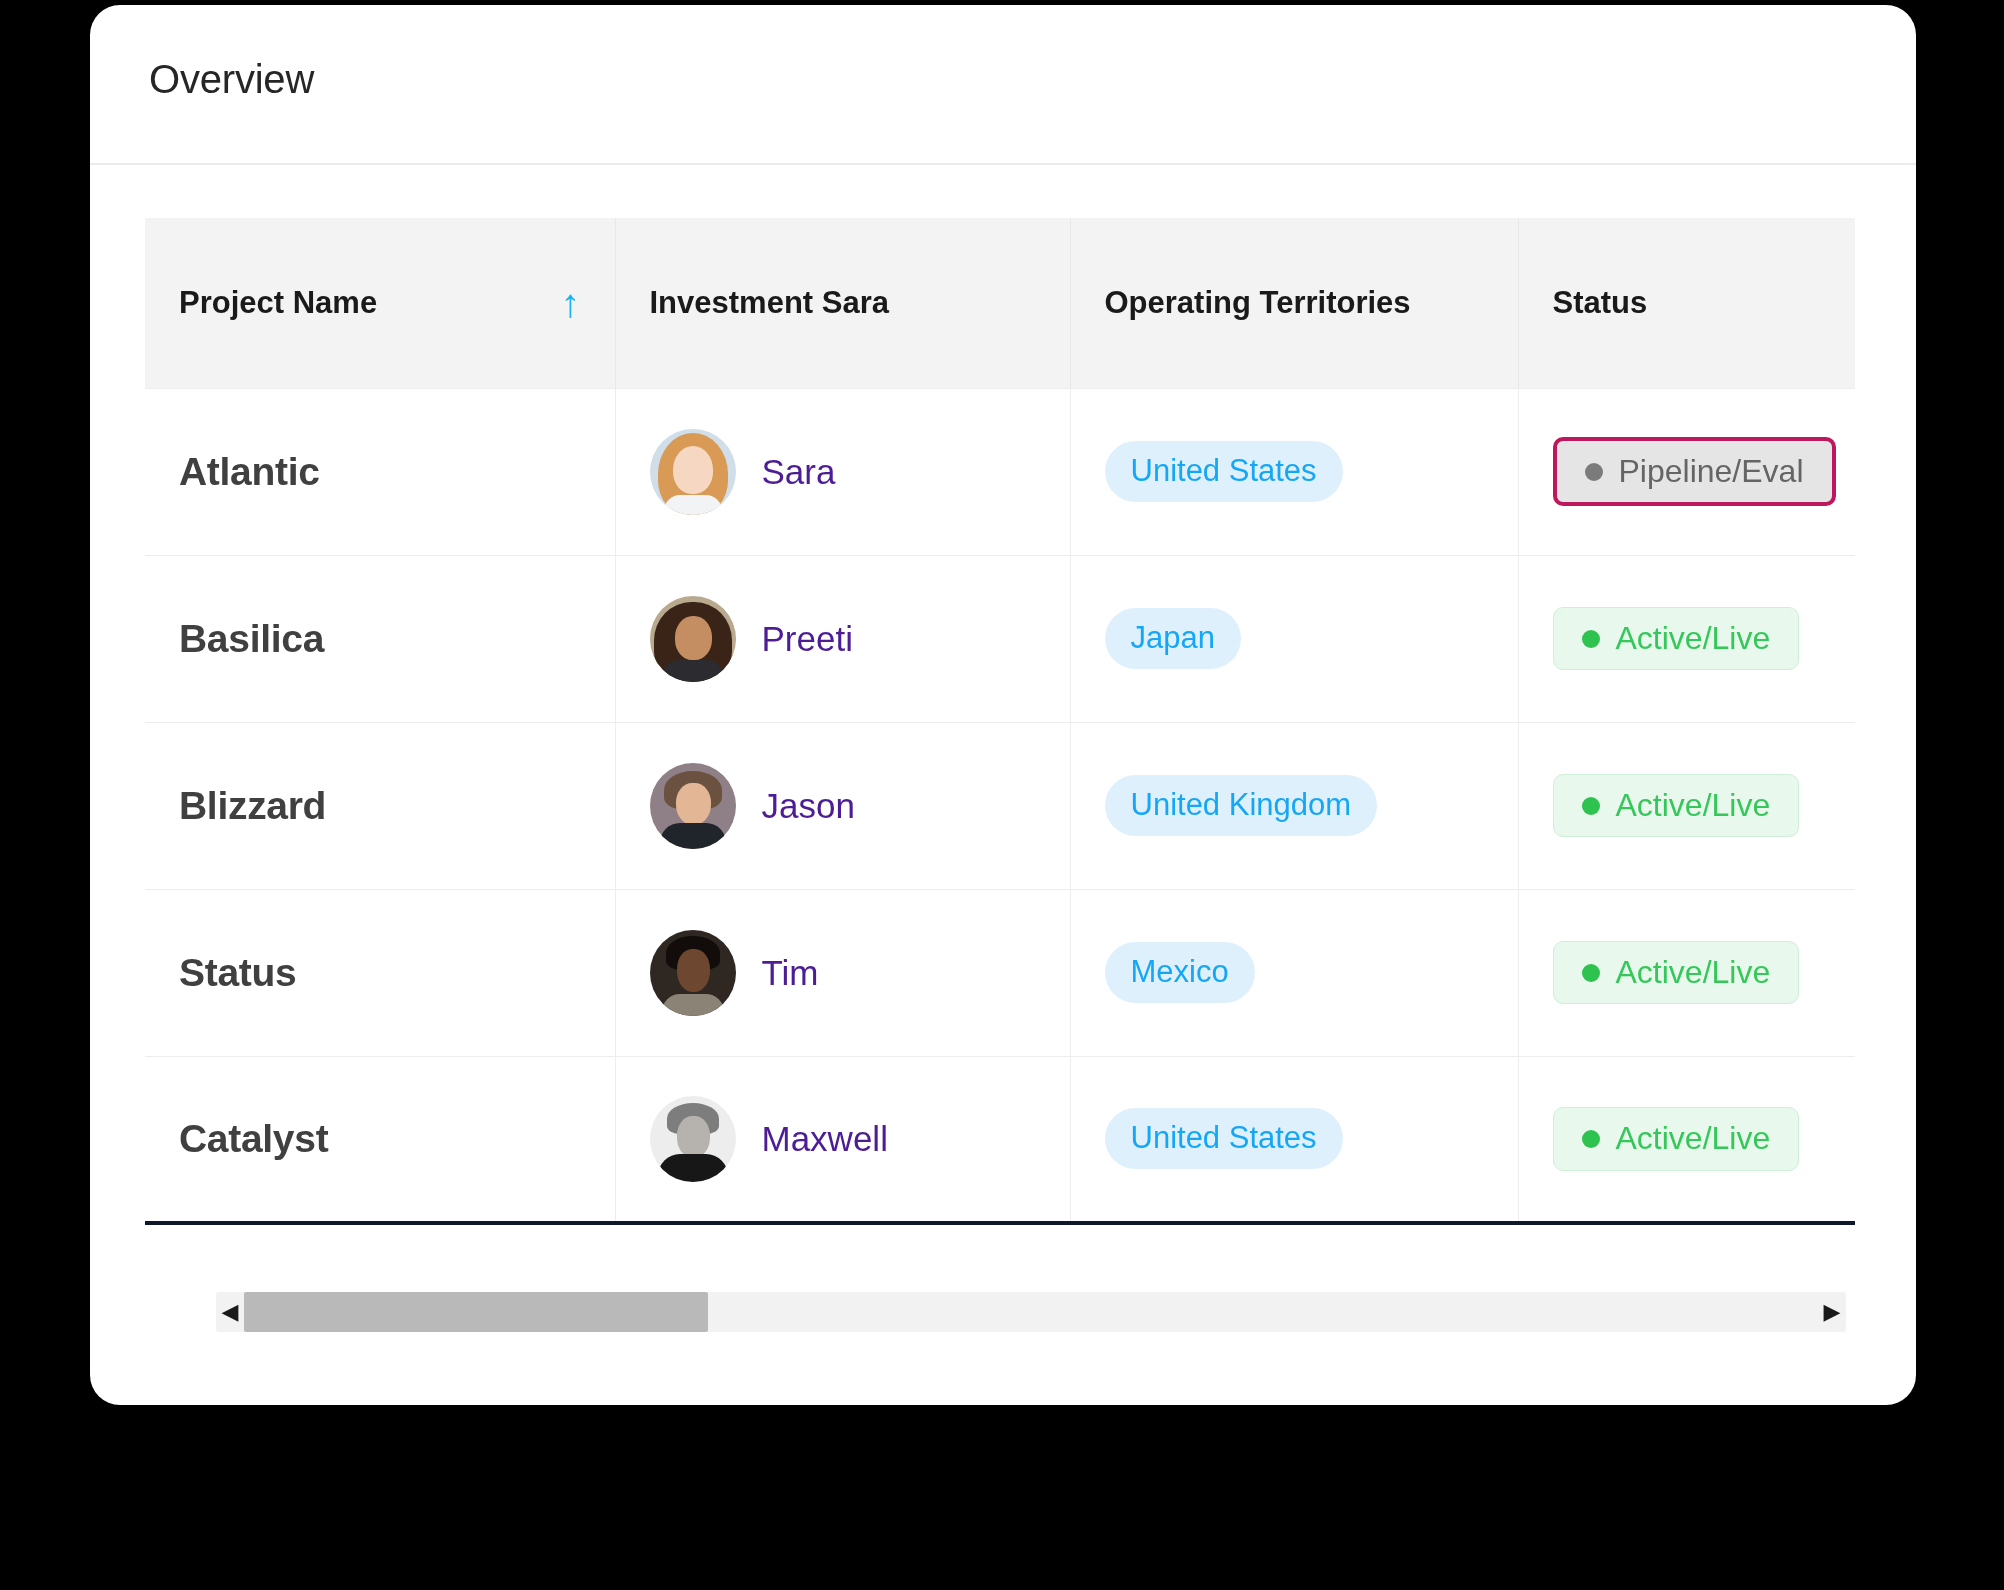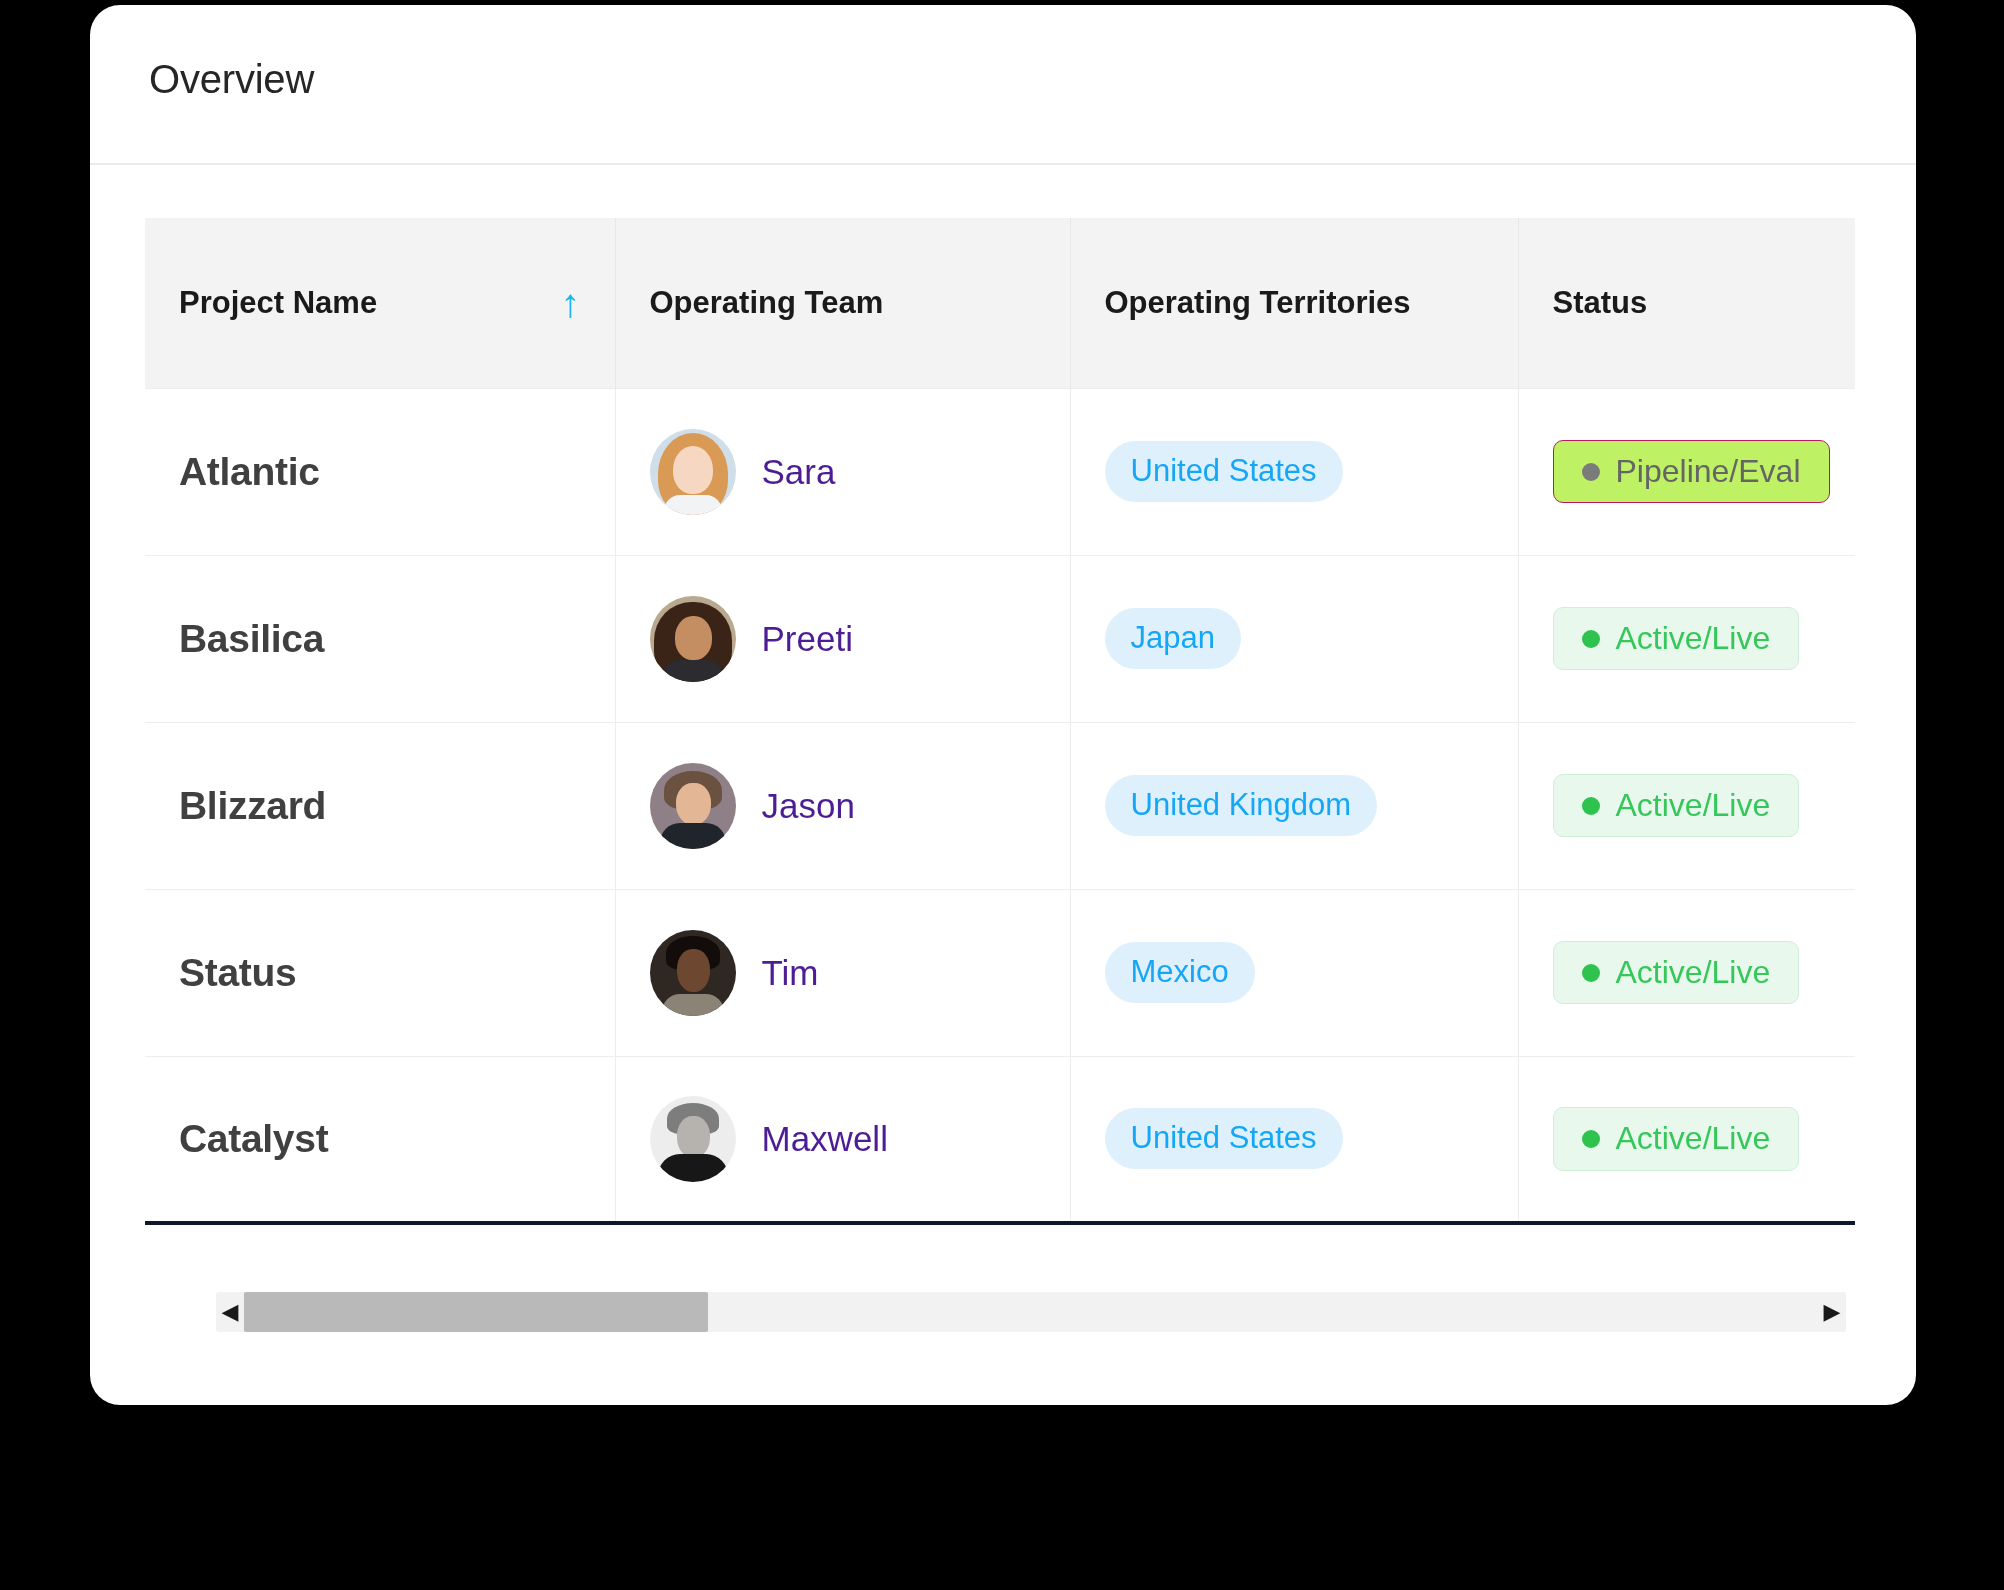--- a/index.html
+++ b/index.html
@@ -151,21 +151,21 @@
     padding: 14px 28px;
     border-radius: 10px;
     line-height: 1.05;
   }
   .badge .dot {
     width: 18px; height: 18px; border-radius: 50%;
     flex: 0 0 18px;
   }
   .badge.green { background: #e9f8ec; border: 1px solid #cfeed8; color: #36c75b; }
   .badge.green .dot { background: #2ec24f; }
-  .badge.gray  { background: #bef264; border: 1px solid #be185d; color: #656565; }
+  .badge.gray  { background: #e5e5e5; border: 4px solid #be185d; color: #656565; }
   .badge.gray .dot { background: #7b7b7b; }
 
   
   .hscroll {
     position: absolute;
     left: 126px; bottom: 73px;
     width: 1630px; height: 40px;
     background: #f2f2f2;
     border-radius: 3px;
     display: flex;
@@ -212,21 +212,21 @@
               <col class="c-stat">
           </colgroup>
           <thead>
             <tr>
               <th>
                 <span class="th-inner">
                   <span>Project Name</span>
                   <span class="sort-icon">↑</span>
                 </span>
               </th>
-              <th>Operating Team</th>
+              <th>Investment Sara</th>
               <th>Operating Territories</th>
               <th>Status</th>
             </tr>
           </thead>
           <tbody>
 
             <tr>
               <td>
                 <span class="proj-name">Atlantic</span>
               </td>

